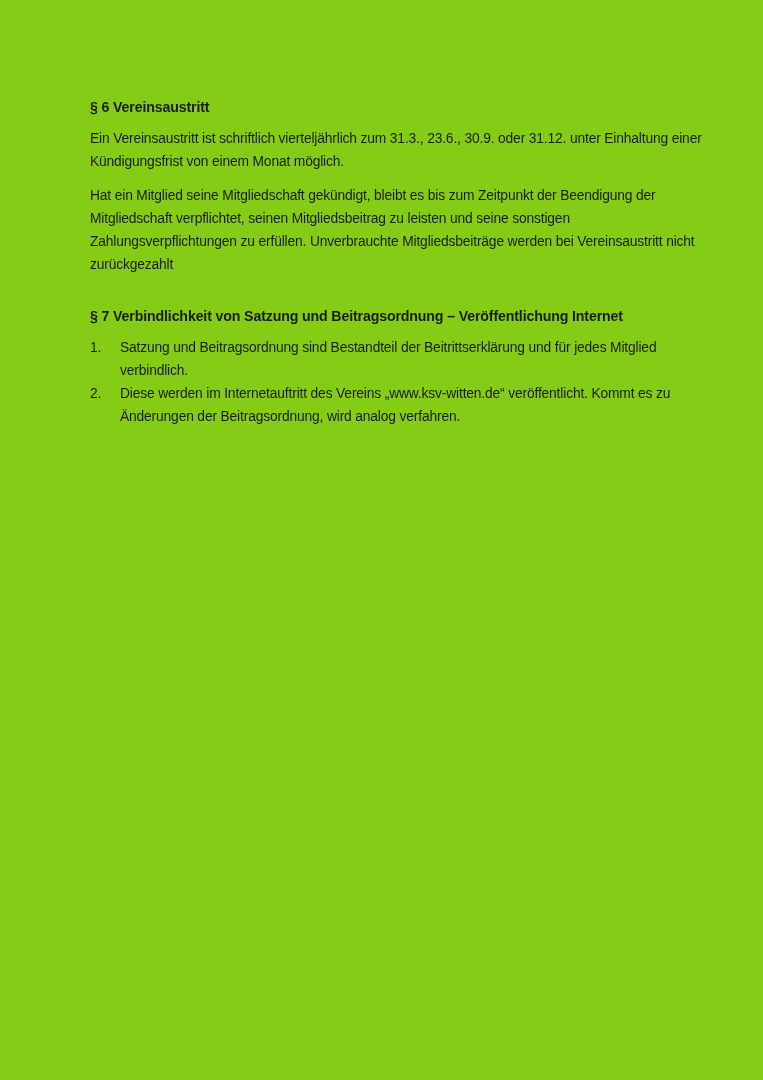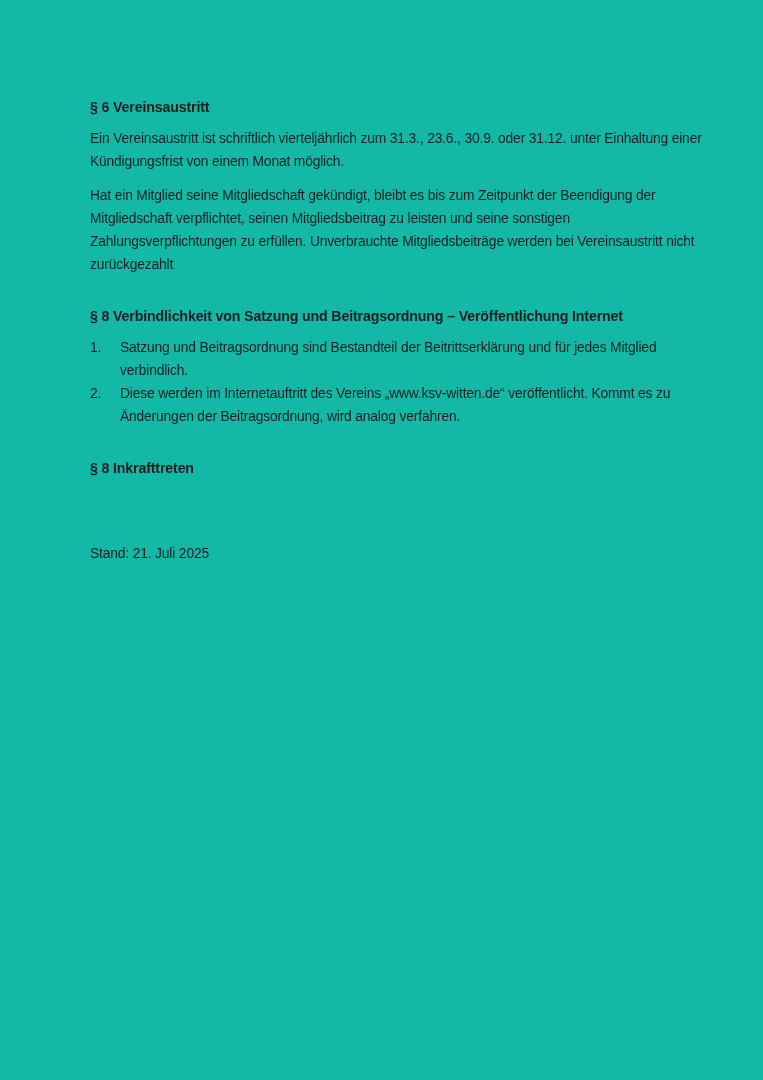--- a/index.html
+++ b/index.html
@@ -3,21 +3,21 @@
 <meta charset="utf-8">
 <style>
   * { margin: 0; padding: 0; box-sizing: border-box; }
   html, body {
     background: #ffffff;
   }
   .page {
     position: relative;
     width: 763px;
     height: 1080px;
-    background: #14b8a6;
+    background: #84cc16;
     font-family: "Liberation Sans", sans-serif;
     color: #1c1c1c;
     overflow: hidden;
   }
   .content {
     position: absolute;
     top: 96px;
     left: 90px;
     width: 618px;
     font-size: 13.8px;
@@ -62,33 +62,31 @@
 <div class="page">
   <div class="content">
 
     <div class="section">
       <div class="section-heading">§ 6 Vereinsaustritt</div>
       <div class="para">Ein Vereinsaustritt ist schriftlich vierteljährlich zum 31.3., 23.6., 30.9. oder 31.12. unter Einhaltung einer Kündigungsfrist von einem Monat möglich.</div>
       <div class="para">Hat ein Mitglied seine Mitgliedschaft gekündigt, bleibt es bis zum Zeitpunkt der Beendigung der Mitgliedschaft verpflichtet, seinen Mitgliedsbeitrag zu leisten und seine sonstigen Zahlungsverpflichtungen zu erfüllen. Unverbrauchte Mitgliedsbeiträge werden bei Vereinsaustritt nicht zurückgezahlt</div>
     </div>
 
     <div class="section">
-      <div class="section-heading">§ 8 Verbindlichkeit von Satzung und Beitragsordnung – Veröffentlichung Internet</div>
+      <div class="section-heading">§ 7 Verbindlichkeit von Satzung und Beitragsordnung – Veröffentlichung Internet</div>
       <div class="numbered-list">
         <div class="list-row">
           <span class="list-marker">1.</span>
           <span class="list-text">Satzung und Beitragsordnung sind Bestandteil der Beitrittserklärung und für jedes Mitglied verbindlich.</span>
         </div>
         <div class="list-row">
           <span class="list-marker">2.</span>
           <span class="list-text">Diese werden im Internetauftritt des Vereins „www.ksv-witten.de“ veröffentlicht. Kommt es zu Änderungen der Beitragsordnung, wird analog verfahren.</span>
         </div>
       </div>
     </div>
 
     <div class="section tight">
-      <div class="section-heading">§ 8 Inkrafttreten</div>
     </div>
 
-    <div class="footer-line">Stand: 21. Juli 2025</div>
 
   </div>
 </div>
 
 </body></html>

